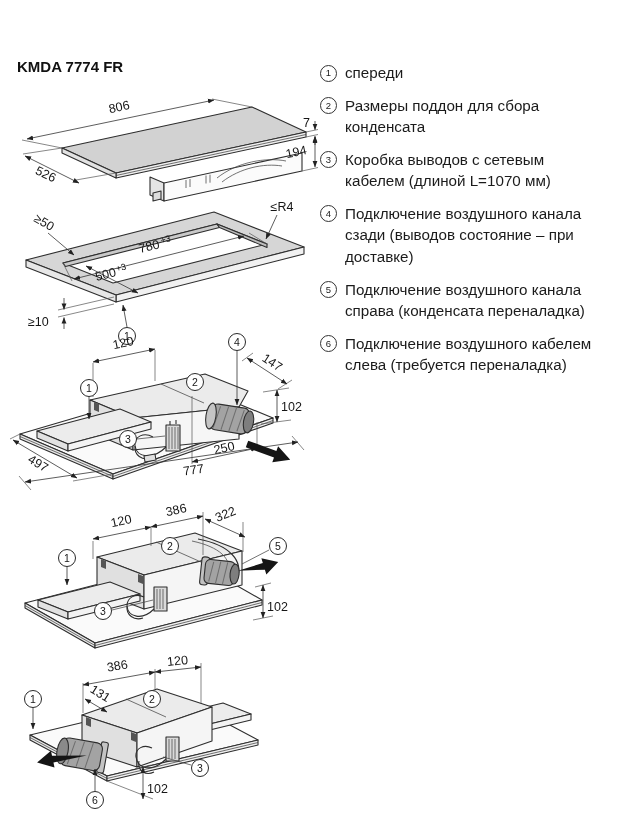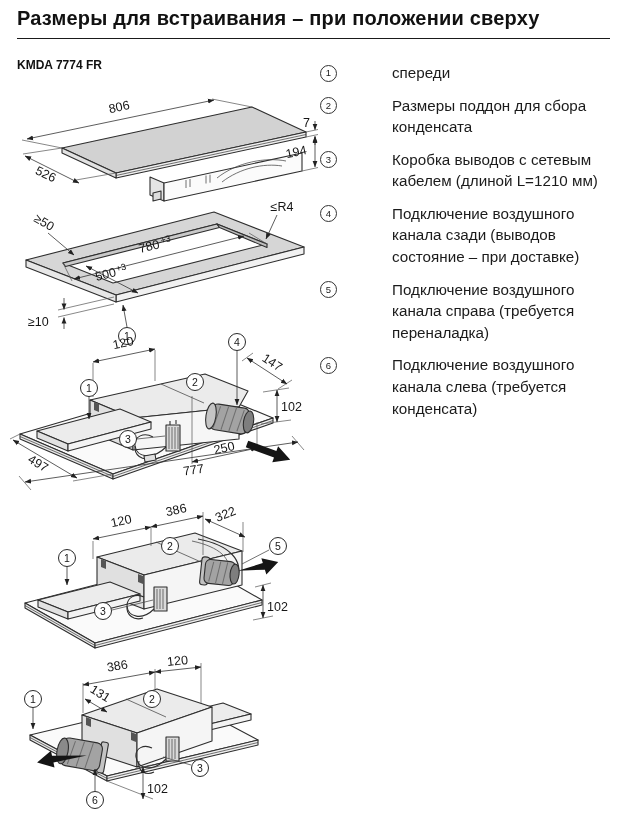--- a/index.html
+++ b/index.html
@@ -1,24 +1,24 @@
 <!DOCTYPE html>
 <html><head>
 <meta charset="utf-8">
 <style>
   html,body { margin:0; padding:0; background:#e9e9e9; }
   .page { width:625px; height:835px; position:relative; background:#ffffff;
           font-family:"Liberation Sans", sans-serif; overflow:hidden; margin:0 auto; }
   .header { position:absolute; left:17px; right:15px; top:7px; }
   .title { font-size:20px; font-weight:bold; color:#111; letter-spacing:.2px; }
   .rule  { border-bottom:1.6px solid #1a1a1a; margin-top:8px; }
-  .model { position:absolute; left:17px; top:58px; font-size:12px; font-weight:bold; color:#111; }
+  .model { position:absolute; left:17px; top:58px; font-size:15px; font-weight:bold; color:#111; }
   .legend { position:absolute; left:320px; top:62px; width:286px; }
   .legend-item { display:flex; margin-bottom:11px; font-size:15.2px; line-height:1.42; color:#1b1b1b; }
-  .legend-text { width:268px;margin-left:47px; }
+  .legend-text { width:268px; }
   .badge { width:15px; height:15px; min-width:15px; border:1px solid #333; border-radius:50%;
            font-size:9.5px; display:flex; align-items:center; justify-content:center;
            margin-top:2.5px; margin-right:8px; color:#222; }
   svg.diag { position:absolute; overflow:visible; }
   svg text { font-size:12.5px; fill:#161616; }
   .ct { font-size:10.5px; }
   .sup { font-size:9px; }
   .ln  { stroke:#2e2e2e; stroke-width:1.1; fill:none; stroke-linejoin:round; }
   .fl  { stroke:#2e2e2e; stroke-width:1.1; stroke-linejoin:round; }
   .dim { stroke:#333; stroke-width:.8; fill:none; }
@@ -34,51 +34,47 @@
 <svg width="0" height="0" style="position:absolute">
   <defs>
     <marker id="ar" viewBox="0 0 10 10" refX="9.5" refY="5" markerWidth="8" markerHeight="8" orient="auto-start-reverse">
       <path d="M0,1.2 L10,5 L0,8.8 Z" fill="#222"></path>
     </marker>
   </defs>
 </svg>
 
 <div class="page">
 
-  <div class="header">
-    <div class="title">Размеры для встраивания – при положении сверху</div>
-    <div class="rule"></div>
-  </div>
 
   <div class="model">KMDA 7774 FR</div>
 
   <div class="legend">
     <div class="legend-item">
       <span class="badge">1</span>
       <span class="legend-text">спереди</span>
     </div>
     <div class="legend-item">
       <span class="badge">2</span>
       <span class="legend-text">Размеры поддон для сбора конденсата</span>
     </div>
     <div class="legend-item">
       <span class="badge">3</span>
-      <span class="legend-text">Коробка выводов с сетевым кабелем (длиной L=1210 мм)</span>
+      <span class="legend-text">Коробка выводов с сетевым кабелем (длиной L=1070 мм)</span>
     </div>
     <div class="legend-item">
       <span class="badge">4</span>
       <span class="legend-text">Подключение воздушного канала сзади (выводов состояние – при доставке)</span>
     </div>
     <div class="legend-item">
       <span class="badge">5</span>
-      <span class="legend-text">Подключение воздушного канала справа (требуется переналадка)</span>
+      <span class="legend-text">Подключение воздушного канала справа (конденсата переналадка)</span>
     </div>
     <div class="legend-item">
       <span class="badge">6</span>
-      <span class="legend-text">Подключение воздушного канала слева (требуется конденсата)</span>
+      <span class="legend-text">Подключение воздушного кабелем слева (требуется переналадка)</span>
     </div>
   </div>
 
   <svg class="diag" style="left:14px;top:96px" width="300" height="107" viewBox="0 0 300 107">
 
     <g>
       <polygon class="fl" points="48,52 238,11 292,36 102,77" fill="#d2d2d2"></polygon>
       <polygon class="fl" points="102,77 292,36 292,41 102,82" fill="#efefef"></polygon>
       <polygon class="fl" points="48,52 102,77 102,82 48,57" fill="#e2e2e2"></polygon>
       <line class="thin" x1="102" y1="79.5" x2="292" y2="38.5"></line>

